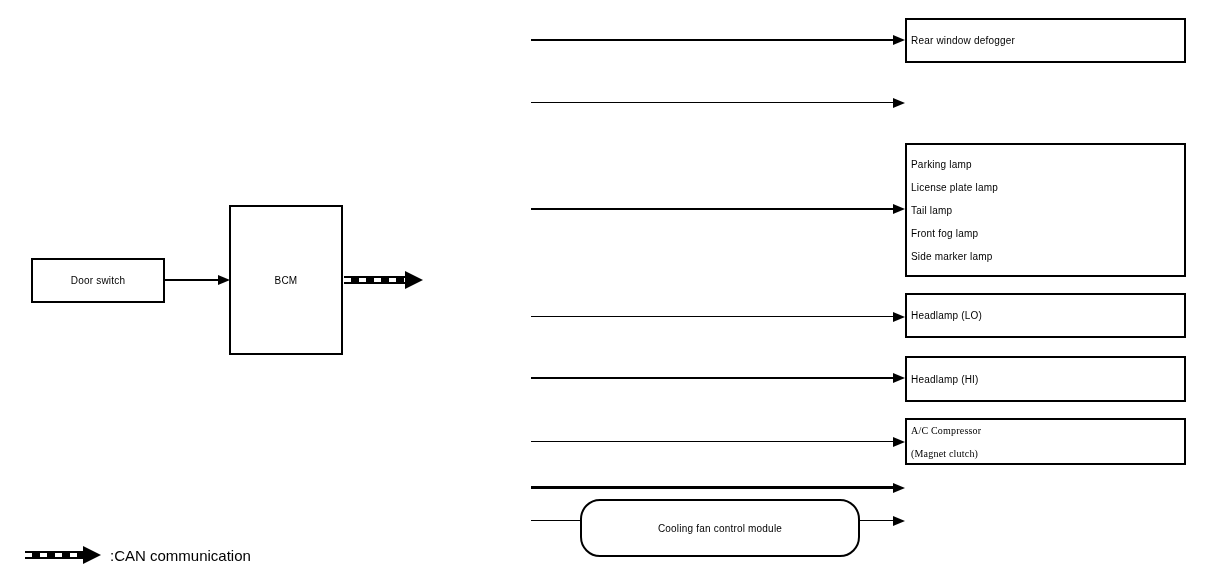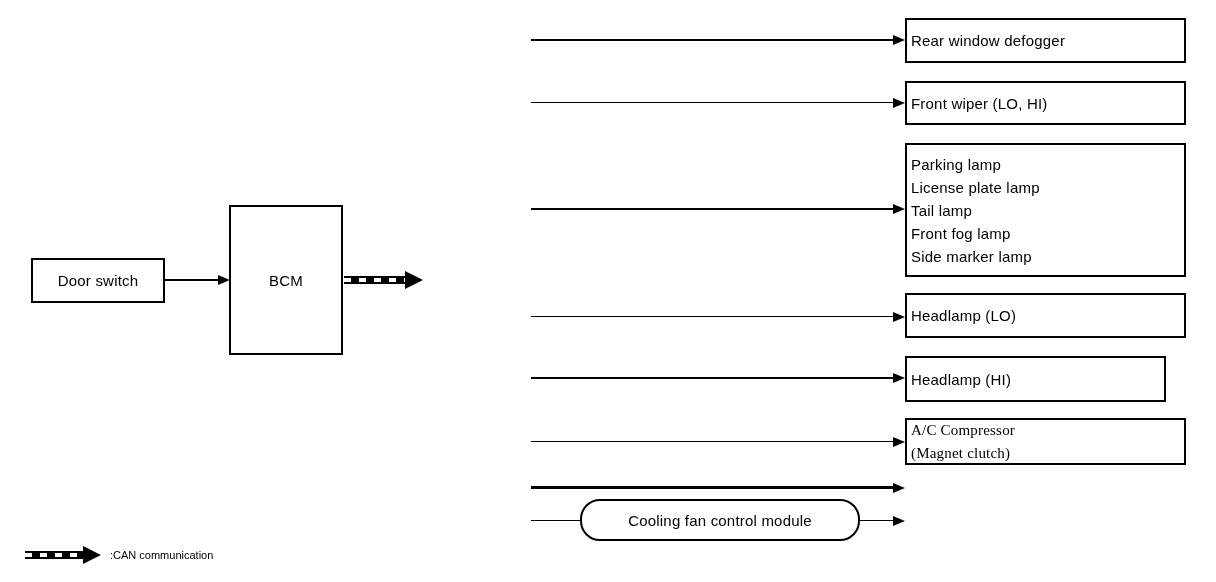--- a/index.html
+++ b/index.html
@@ -12,21 +12,21 @@
     color: #000;
     overflow: hidden;
   }
   .box {
     position: absolute;
     box-sizing: border-box;
     border: 2px solid #000;
     background: #fff;
     display: flex;
     align-items: center;
-    font-size: 15px;
+    font-size: 10px;
     letter-spacing: 0.2px;
   }
   .box.center { justify-content: center; }
   .box.leftpad { padding-left: 4px; justify-content: flex-start; }
   .box.multiline {
     flex-direction: column;
     justify-content: center;
     align-items: flex-start;
     line-height: 23px;
   }
@@ -49,39 +49,39 @@
   }
   .can-head {
     position: absolute;
     width: 0; height: 0;
     border-top: 9px solid transparent;
     border-bottom: 9px solid transparent;
     border-left: 18px solid #000;
   }
   .legend-label {
     position: absolute;
-    font-size: 11px;
+    font-size: 15px;
     line-height: 15px;
   }
 </style>
 </head>
 <body>
 
 <div class="canvas">
 
   <div class="box center" style="left:31px; top:258px; width:134px; height:45px;">
     <span>Door switch</span>
   </div>
 
   <div class="box center" style="left:229px; top:205px; width:114px; height:150px;">
     <span>BCM</span>
   </div>
 
 
-  <div class="box center" style="left:580px; top:499px; width:280px; height:42px;border-radius:20px;">
+  <div class="box center" style="left:580px; top:499px; width:280px; height:58px;border-radius:20px;">
     <span>Cooling fan control module</span>
   </div>
 
   <div class="hline" style="left:165px; top:279px; width:54px;"></div>
   <div class="arrow-r" style="left:218px; top:275px;"></div>
 
   <div class="can-shaft" style="left:344px; top:276px; width:61px;"></div>
   <div class="can-head" style="left:405px; top:271px;"></div>
 
   <div class="hline" style="left:531px; top:39px; width:363px;"></div>
@@ -106,37 +106,34 @@
   <div class="arrow-r" style="left:893px; top:483px;"></div>
 
   <div class="hline thin" style="left:531px; top:520px; width:50px;"></div>
   <div class="hline thin" style="left:858px; top:520px; width:36px;"></div>
   <div class="arrow-r" style="left:893px; top:516px;"></div>
 
   <div class="box leftpad" style="left:905px; top:18px; width:281px; height:45px;">
     <span>Rear window defogger</span>
   </div>
 
-  <div class="box leftpad" style="left:905px; top:81px; width:281px; height:44px;">
-    <span>Front wiper (LO, HI)</span>
-  </div>
 
   <div class="box leftpad" style="left:905px; top:293px; width:281px; height:45px;">
     <span>Headlamp (LO)</span>
   </div>
 
   <div class="box multiline leftpad" style="left:905px; top:143px; width:281px; height:134px;">
     <span>Parking lamp</span>
     <span>License plate lamp</span>
     <span>Tail lamp</span>
     <span>Front fog lamp</span>
     <span>Side marker lamp</span>
   </div>
 
-  <div class="box leftpad" style="left:905px; top:356px; width:261px; height:46px;">
+  <div class="box leftpad" style="left:905px; top:356px; width:281px; height:46px;">
     <span>Headlamp (HI)</span>
   </div>
 
   <div class="box multiline leftpad" style="left:905px; top:418px; width:281px; height:47px;font-family:Liberation Serif, serif;">
     <span>A/C Compressor</span>
     <span>(Magnet clutch)</span>
   </div>
 
 
   <div class="can-shaft" style="left:25px; top:551px; width:58px;"></div>

